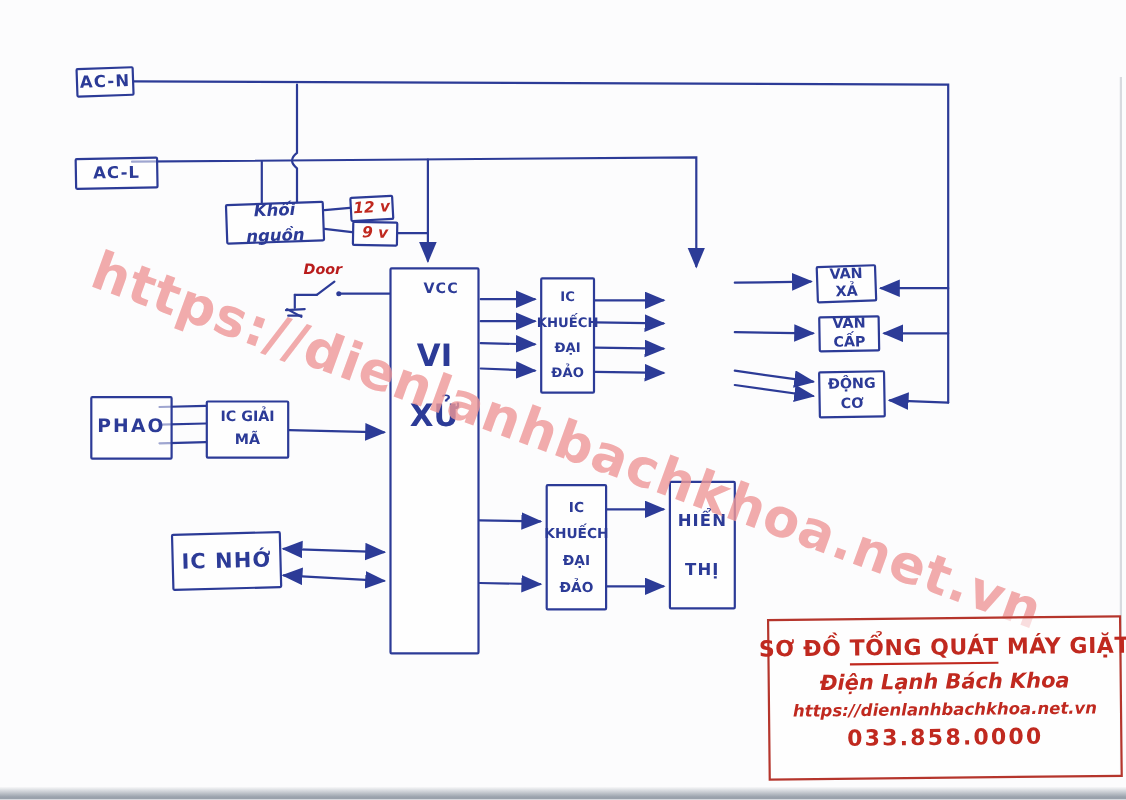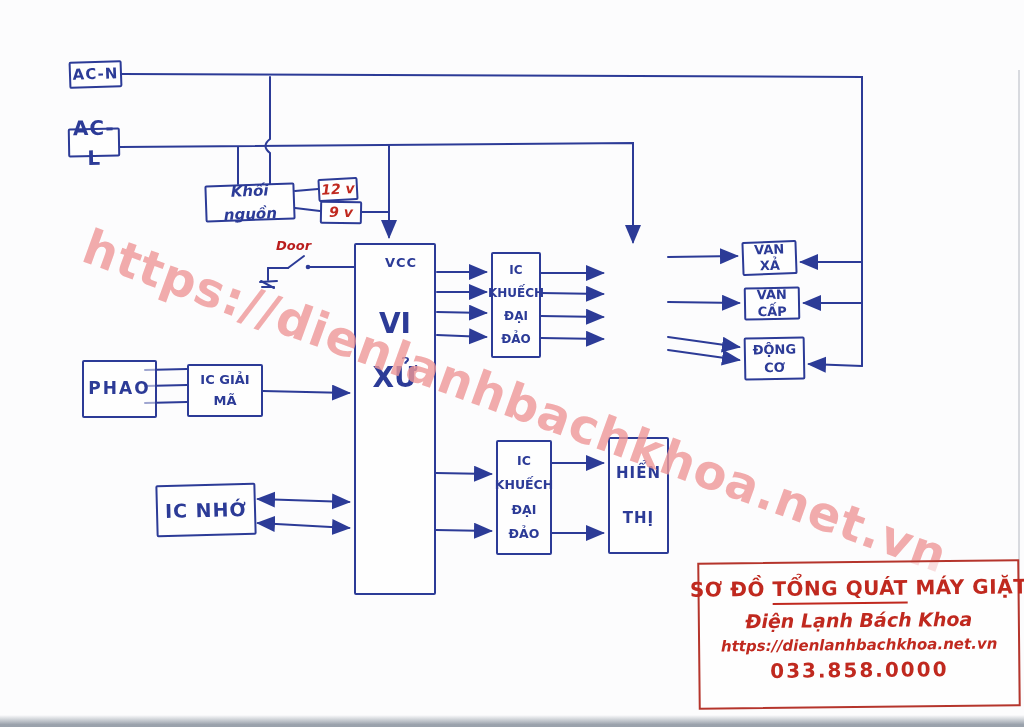--- a/index.html
+++ b/index.html
@@ -28,21 +28,21 @@
   }
   
   .bx {
     position:absolute; border:2px solid #2c3b97; color:#2c3b97;
     background:rgba(255,255,255,.55);
     display:flex; align-items:center; justify-content:center;
     text-align:center; font-weight:bold; white-space:pre-line;
     border-radius:2px; z-index:2; line-height:1.5;
   }
   .b-acn   { left:69px;  top:61px;  width:53px;  height:27px; font-size:15px; transform:rotate(-2deg); letter-spacing:1px; }
-  .b-acl   { left:68px;  top:128px; width:52px;  height:29px; font-size:20px; transform:rotate(-1deg); letter-spacing:1px; }
+  .b-acl   { left:68px;  top:143px; width:76px;  height:29px; font-size:15px; transform:rotate(-1deg); letter-spacing:1px; }
   .b-khoi  { left:205px; top:184px; width:90px;  height:37px; font-size:15px; font-style:italic; font-weight:600; transform:rotate(-2deg); }
   .b-12v   { left:318px; top:178px; width:40px;  height:23px; font-size:14px; color:#c0291f; font-style:italic; transform:rotate(-3deg); }
   .b-5v    { left:320px; top:201px; width:42px;  height:23px; font-size:14px; color:#c0291f; font-style:italic; transform:rotate(1deg); }
   .b-mcu   { left:354px; top:243px; width:82px;  height:352px; }
   .b-amp1  { left:491px; top:252px; width:50px;  height:106px; font-size:12px; line-height:1.9; }
   .b-tang  { left:608px; top:248px; width:60px;  height:110px; font-size:14px; line-height:2.05; letter-spacing:.5px; }
   .b-vanxa { left:742px; top:241px; width:55px;  height:34px; font-size:13px; line-height:1.25; transform:rotate(-2deg); }
   .b-vancap{ left:744px; top:287px; width:56px;  height:33px; font-size:13px; line-height:1.25; transform:rotate(-1deg); }
   .b-dongco{ left:744px; top:337px; width:61px;  height:43px; font-size:13px; line-height:1.35; transform:rotate(-1deg); }
   .b-phao  { left:70px;  top:360px; width:75px;  height:58px; font-size:17px; letter-spacing:2px;margin-left:12px; }

